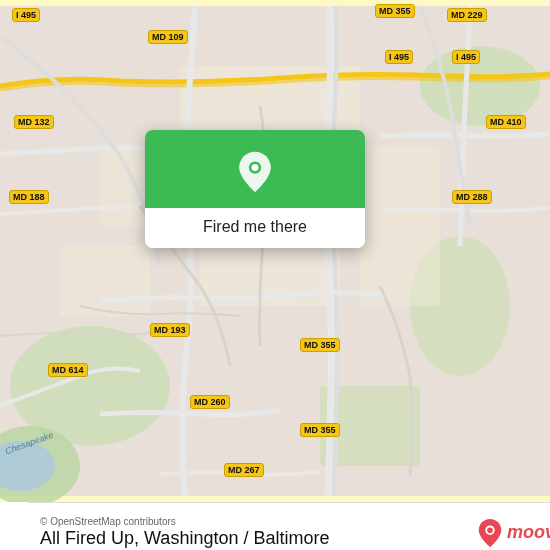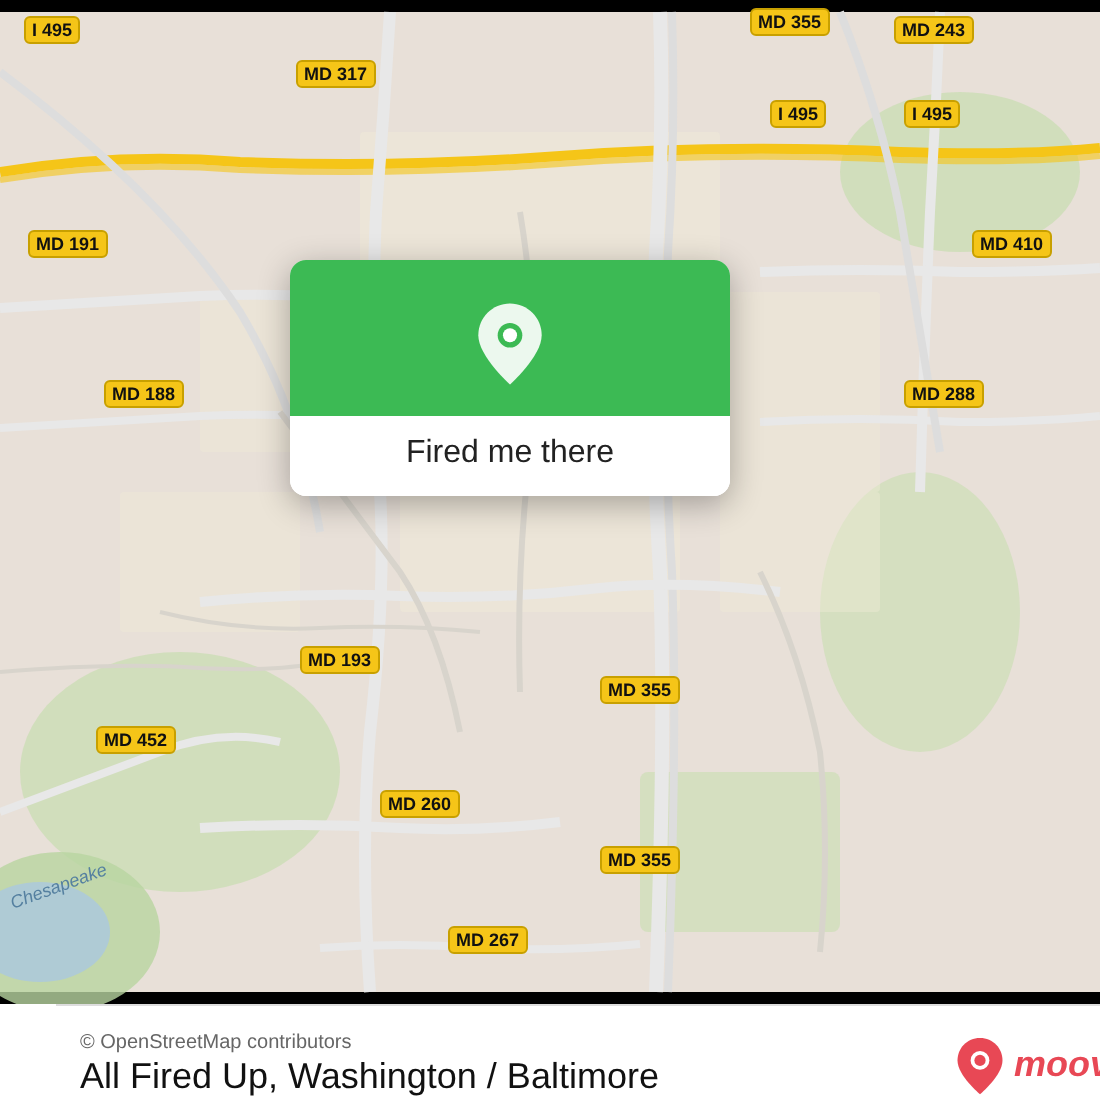--- a/index.html
+++ b/index.html
@@ -9,21 +9,21 @@
       overflow: hidden;
       font-family: Arial, sans-serif;
       position: relative;
     }
 
     
     .map-container {
       width: 550px;
       height: 502px;
       position: relative;
-      background-color: #000000;
+      background-color: #fef9c3;
       overflow: hidden;
     }
 
     
     .map-svg {
       position: absolute;
       top: 0; left: 0;
       width: 100%; height: 100%;
     }
 
@@ -208,30 +208,30 @@
     <path d="M140,200 Q170,240 200,280 Q220,310 230,360" stroke="#d8d4cc" stroke-width="3" fill="none"></path>
     <path d="M260,100 Q270,160 265,220 Q258,280 260,340" stroke="#d8d4cc" stroke-width="3" fill="none"></path>
     <path d="M380,280 Q400,320 410,370 Q415,420 410,470" stroke="#d8d4cc" stroke-width="3" fill="none"></path>
     <path d="M80,300 Q120,310 160,308 Q200,306 240,310" stroke="#d8d4cc" stroke-width="2" fill="none"></path>
     <path d="M0,330 Q60,325 100,328 Q140,330 160,325" stroke="#d8d4cc" stroke-width="2" fill="none"></path>
 
   </svg>
 
   <div class="road-badge" style="left:12px; top:8px;">I 495</div>
   <div class="road-badge" style="left:375px; top:4px;">MD 355</div>
-  <div class="road-badge" style="left:447px; top:8px;">MD 243</div>
-  <div class="road-badge" style="left:148px; top:30px;">MD 317</div>
+  <div class="road-badge" style="left:447px; top:8px;">MD 229</div>
+  <div class="road-badge" style="left:148px; top:30px;">MD 109</div>
   <div class="road-badge" style="left:385px; top:50px;">I 495</div>
   <div class="road-badge" style="left:452px; top:50px;">I 495</div>
-  <div class="road-badge" style="left:14px; top:115px;">MD 191</div>
+  <div class="road-badge" style="left:14px; top:115px;">MD 132</div>
   <div class="road-badge" style="left:486px; top:115px;text-align:center;">MD 410</div>
-  <div class="road-badge" style="left:9px; top:190px;margin-left:43px;">MD 188</div>
+  <div class="road-badge" style="left:9px; top:190px;">MD 188</div>
   <div class="road-badge" style="left:452px; top:190px;">MD 288</div>
   <div class="road-badge" style="left:150px; top:283px;margin-top:40px;">MD 193</div>
-  <div class="road-badge" style="left:48px; top:363px;">MD 452</div>
+  <div class="road-badge" style="left:48px; top:363px;">MD 614</div>
   <div class="road-badge" style="left:300px; top:338px;">MD 355</div>
   <div class="road-badge" style="left:190px; top:395px;">MD 260</div>
   <div class="road-badge" style="left:300px; top:423px;">MD 355</div>
   <div class="road-badge" style="left:224px; top:463px;">MD 267</div>
 
   <div style="position:absolute; left:4px; top:438px; font-size:9px; color:#5580a0; transform:rotate(-20deg); font-style:italic;">Chesapeake</div>
 
   <div class="popup-card">
     <div class="popup-green-section">
 

